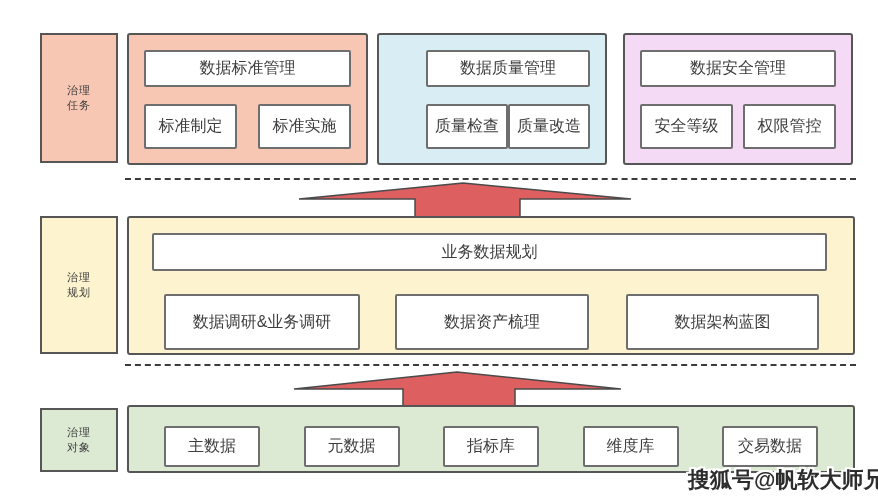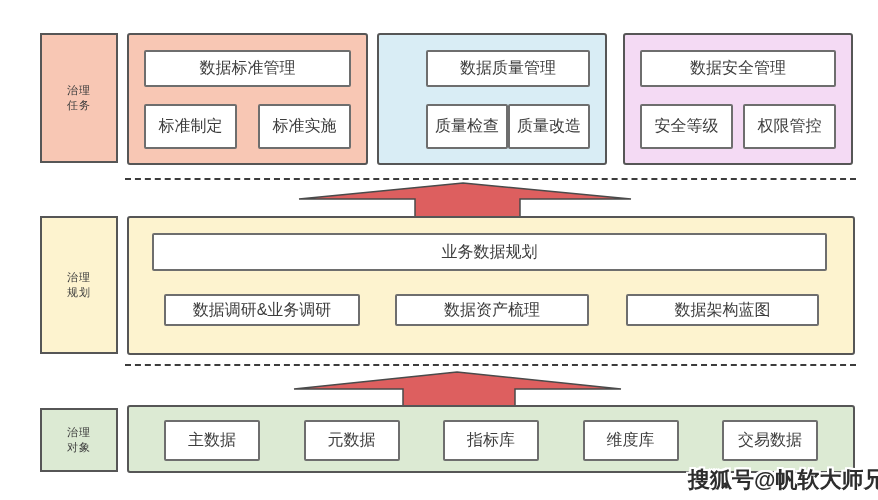--- a/index.html
+++ b/index.html
@@ -23,22 +23,22 @@
   
   .wbox,.hbox,.sbox,.pbox,.obox{
     box-sizing:border-box;background:#ffffff;border:2px solid #6e6e6e;border-radius:2px;
     display:flex;align-items:center;justify-content:center;font-size:16px;white-space:nowrap;
   }
   .top-panel{display:flex;flex-direction:column;}
   .hbox{height:37px;margin:15px 15px 0;}
   .subrow{display:flex;justify-content:space-between;margin:17px 15px 0;}
   .sbox{width:93px;height:45px;}
   .wide-panel .wbox{position:absolute;left:23px;top:15px;width:675px;height:38px;}
-  .pbox{position:absolute;top:76px;height:32px;}
-  .orow{position:absolute;left:35px;right:35px;top:13px;display:flex;justify-content:space-between;}
+  .pbox{position:absolute;top:76px;height:56px;}
+  .orow{position:absolute;left:35px;right:35px;top:19px;display:flex;justify-content:space-between;}
   .obox{width:96px;height:41px;}
   .dash{position:absolute;left:125px;width:731px;height:0;border-top:2px dashed #3c3c3c;}
   .arrow-svg{position:absolute;}
   .watermark{
     position:absolute;left:688px;top:465px;font-size:22px;font-weight:700;color:#2d2d2d;
     text-shadow:-2px -2px 0 #fff,2px -2px 0 #fff,-2px 2px 0 #fff,2px 2px 0 #fff,
                  0 -2px 0 #fff,0 2px 0 #fff,-2px 0 0 #fff,2px 0 0 #fff;
     white-space:nowrap;
   }
 </style>

